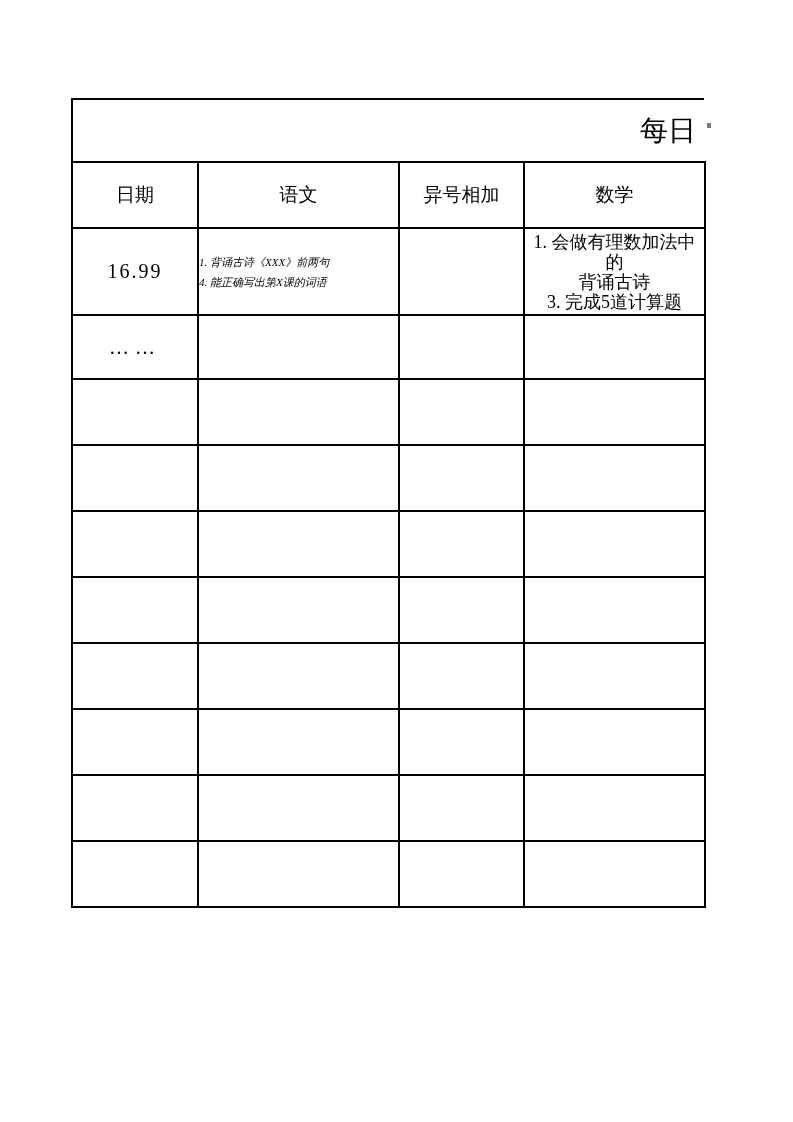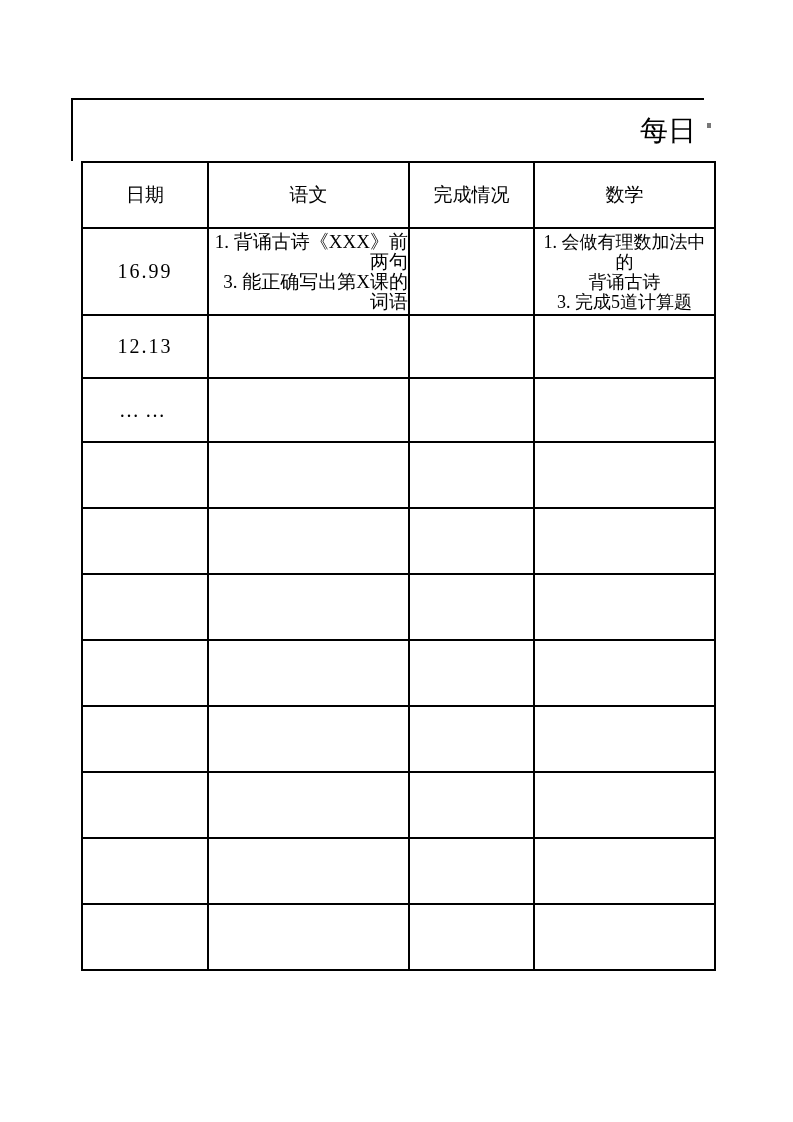--- a/index.html
+++ b/index.html
@@ -37,21 +37,21 @@
   
   .char-fragment{
     position:absolute;
     left:707px; top:123px;
     width:4px; height:5px;
     background:#777;
   }
 
   table.task-table{
     position:absolute;
-    left:81px; top:161px;
+    left:71px; top:161px;
     width:633px;
     border-collapse:collapse;
     table-layout:fixed;
   }
   table.task-table th,
   table.task-table td{
     border:2px solid #000;
     padding:0;
     overflow:hidden;
     vertical-align:middle;
@@ -70,24 +70,25 @@
   td.c-date{
     text-align:center;
     font-size:20px;
     letter-spacing:2px;
   }
   td.c-date.dots{
     letter-spacing:6px;
     font-size:20px;
   }
   td.c-chinese{
-    text-align:right;
-    font-size:19px;
+    text-align:left;
+    font-size:11px;
     line-height:20px;
     padding-left:3px;
+    font-style:italic;
   }
   td.c-completion{
     text-align:center;
     font-size:13px;
   }
   td.c-math{
     text-align:center;
     font-size:18px;
     line-height:20px;
     margin-left:32px;
@@ -107,43 +108,37 @@
     <colgroup>
       <col class="c1">
         <col class="c2">
         <col class="c3">
         <col class="c4">
     </colgroup>
     <thead>
       <tr class="header-row">
         <th>日期</th>
         <th>语文</th>
-        <th>完成情况</th>
+        <th>异号相加</th>
         <th>数学</th>
       </tr>
     </thead>
     <tbody>
         <tr style="height: 87px;">
           <td class="c-date">16.99</td>
           <td class="c-chinese">
             <div>1. 背诵古诗《XXX》前两句</div>
-            <div>3. 能正确写出第X课的词语</div>
+            <div>4. 能正确写出第X课的词语</div>
           </td>
           <td class="c-completion"></td>
           <td class="c-math">
             <div>1. 会做有理数加法中的</div>
             <div>背诵古诗</div>
             <div>3. 完成5道计算题</div>
           </td>
-        </tr>
-        <tr style="height: 63px;">
-          <td class="c-date">12.13</td>
-          <td class="c-chinese"></td>
-          <td class="c-completion"></td>
-          <td class="c-math"></td>
         </tr>
         <tr style="height: 64px;">
           <td class="c-date dots">……</td>
           <td class="c-chinese"></td>
           <td class="c-completion"></td>
           <td class="c-math"></td>
         </tr>
         <tr style="height: 66px;">
           <td class="c-date"></td>
           <td class="c-chinese"></td>

